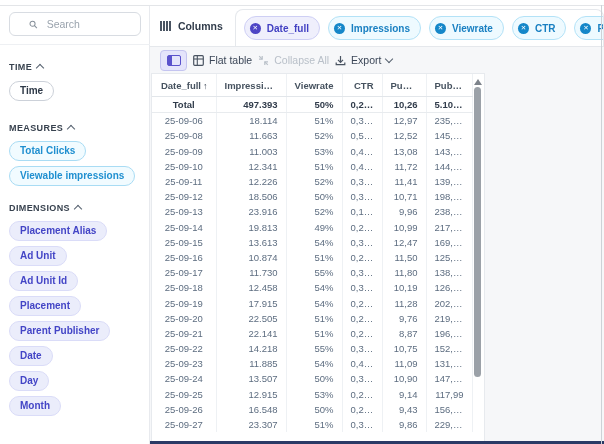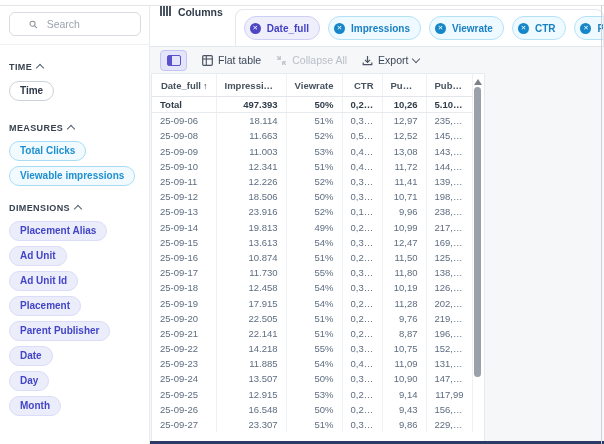--- a/index.html
+++ b/index.html
@@ -27,58 +27,58 @@
   .pill{display:inline-block;font-size:10px;font-weight:700;border-radius:10px;
         padding:3px 10px 4px 10px;margin:0 4px 5px 0;line-height:11px;cursor:pointer;}
   .pill.time{background:#fff;border:1px solid #ccd1d9;color:#2e3947;}
   .pill.measure{background:#f1fbff;border:1px solid #a9dcf4;color:#1f8fd0;display:block;width:max-content;}
   .pill.dimension{background:#ebedfb;border:1px solid #dadcf8;color:#4345c6;display:block;width:max-content;}
 
   
   .main{flex:1;display:flex;flex-direction:column;position:relative;overflow:hidden;background:#f6f7f9;}
   .columns-bar{height:40px;background:#fff;border-bottom:1px solid #e5e8ec;display:flex;
                align-items:stretch;padding-left:10px;overflow:hidden;}
-  .columns-label{display:flex;align-items:flex-start;gap:7px;font-size:10.5px;font-weight:600;
+  .columns-label{display:flex;align-items:center;gap:7px;font-size:10.5px;font-weight:600;
                  color:#313c4b;padding-right:12px;}
   .bars-icon{display:flex;gap:1.5px;}
   .bars-icon span{width:1.6px;height:10px;background:#4a5462;display:block;}
   .pills-tab{flex:1;border:1px solid #e5e8ec;border-bottom:none;border-radius:8px 8px 0 0;
              background:#fff;margin-top:3px;display:flex;align-items:center;gap:8px;
              padding:0 8px;overflow:hidden;white-space:nowrap;}
   .cpill{display:inline-flex;align-items:center;gap:6px;height:22px;border-radius:12px;
          padding:0 10px 0 5px;font-size:10px;font-weight:700;cursor:pointer;flex:0 0 auto;}
   .cpill.dimension{background:#efeffc;border:1px solid #cecff4;color:#4240c2;}
   .cpill.measure{background:#eefaff;border:1px solid #b3e2f7;color:#1a80c2;}
   .xcircle{width:11px;height:11px;border-radius:50%;display:inline-flex;align-items:center;
            justify-content:center;color:#fff;font-size:6.5px;line-height:1;font-weight:700;}
   .cpill.dimension .xcircle{background:#4e45c5;}
   .cpill.measure .xcircle{background:#1587c9;}
 
-  .toolbar{height:26px;display:flex;align-items:center;gap:15px;padding-left:10px;font-size:10.5px;}
+  .toolbar{height:26px;display:flex;align-items:center;gap:6px;padding-left:10px;font-size:10.5px;}
   .tb-panel-btn{width:25px;height:19px;background:#e4e4fb;border:1px solid #c4c4f0;border-radius:4px;
                 display:flex;align-items:center;justify-content:center;cursor:pointer;}
   .panel-glyph{width:12px;height:9px;border:1.3px solid #5a52cc;border-radius:2px;position:relative;}
   .panel-glyph:before{content:"";position:absolute;left:0;top:0;bottom:0;width:4px;background:#5a52cc;}
   .tb-item{display:flex;align-items:center;gap:5px;color:#3c4758;cursor:pointer;font-weight:500;}
   .tb-item.disabled{color:#b9c0c9;cursor:default;}
   .tb-item svg{display:block;}
   .chev-down{width:5px;height:5px;border-left:1.4px solid #55606e;border-top:1.4px solid #55606e;
              transform:rotate(225deg);margin-top:-3px;display:inline-block;}
 
   
   .table-card{margin-left:1px;width:334px;background:#fff;border:1px solid #e7eaee;
               flex:1;position:relative;overflow:hidden;box-sizing:border-box;}
   table{border-collapse:collapse;table-layout:fixed;width:320px;}
   col.c0{width:64px}col.c1{width:70px}col.c2{width:56px}col.c3{width:40px}col.c4{width:44px}col.c5{width:46px}
   th,td{border-right:1px solid #eef1f4;font-size:9.5px;padding:0 8px;white-space:nowrap;
         overflow:hidden;text-overflow:ellipsis;}
   th{height:22px;font-weight:700;color:#46525f;text-align:right;border-bottom:1px solid #e2e6ea;cursor:pointer;}
   th.left{text-align:right;}
   td{height:15.2px;color:#5d6d80;text-align:right;}
-  td.left{text-align:left;margin-top:40px;}
+  td.left{text-align:center;margin-top:40px;}
   tr.total td{font-weight:700;color:#313c4b;border-bottom:1px solid #e8ebee;}
   .sort-arrow{font-size:9px;color:#3f4a58;margin-left:2px;}
 
   .vscroll{position:absolute;top:2px;right:1px;width:11px;bottom:2px;}
   .vscroll .up-arrow{width:0;height:0;border-left:4px solid transparent;border-right:4px solid transparent;
                      border-bottom:6px solid #7d838b;margin:3px auto 2px auto;cursor:pointer;}
   .vscroll .thumb{width:7px;margin:0 auto;height:290px;background:#9ba1a8;border-radius:4px;cursor:pointer;}
 
   .bottom-bar{position:absolute;left:0;right:0;bottom:0;height:3px;background:#2b3a66;z-index:30;}
 </style>

